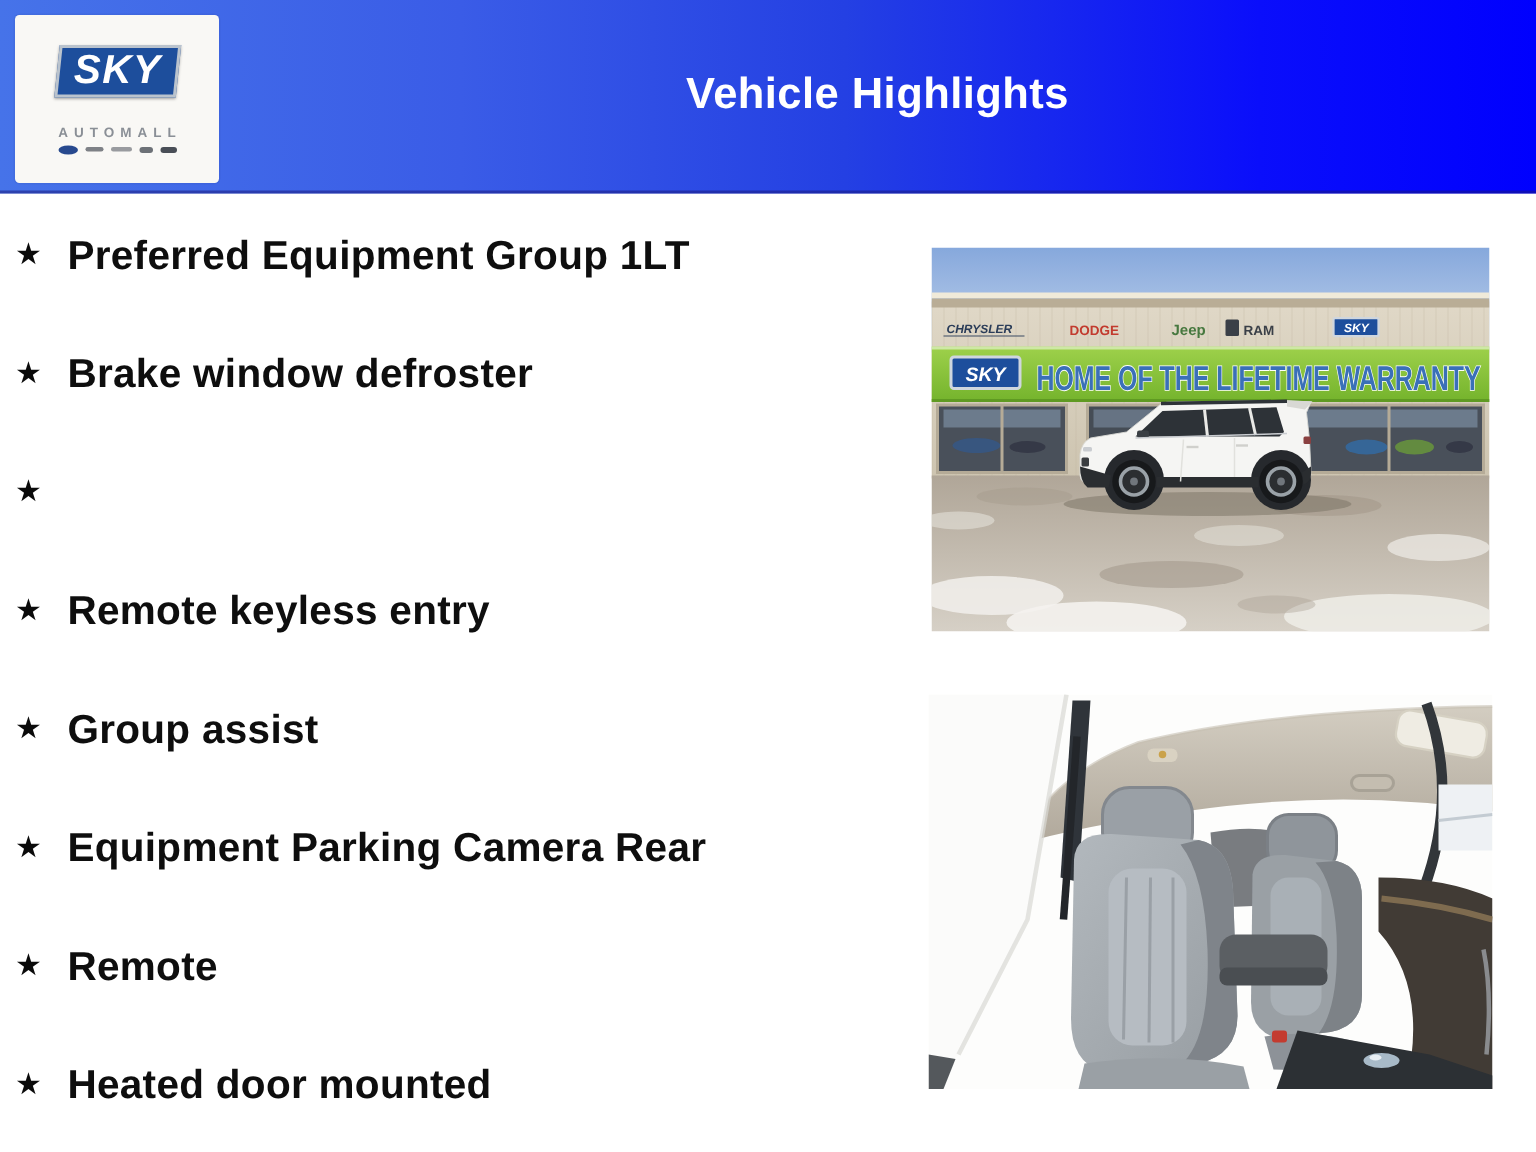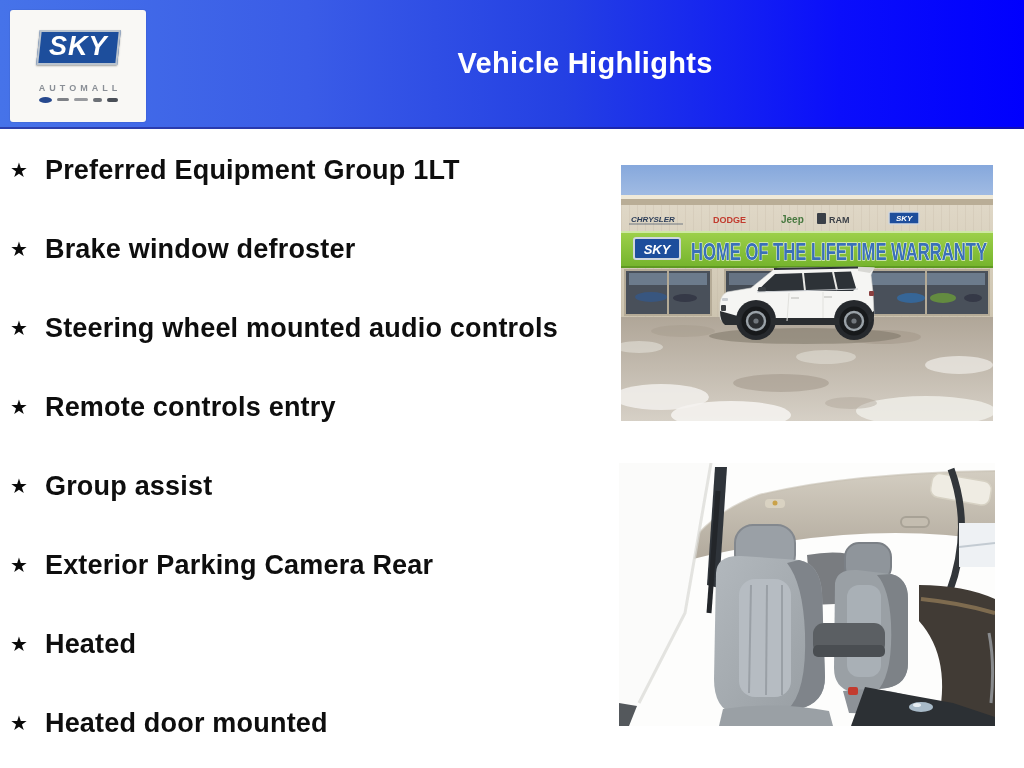--- a/index.html
+++ b/index.html
@@ -93,37 +93,36 @@
     <li>
       <span class="star">★</span>
       <span class="hl-text">Preferred Equipment Group 1LT</span>
     </li>
     <li>
       <span class="star">★</span>
       <span class="hl-text">Brake window defroster</span>
     </li>
     <li>
       <span class="star">★</span>
-      <span class="hl-text">Steering wheel mounted audio controls</span>
-    </li>
-    <li>
-      <span class="star">★</span>
-      <span class="hl-text">Remote controls entry</span>
+    </li>
+    <li>
+      <span class="star">★</span>
+      <span class="hl-text">Remote keyless entry</span>
     </li>
     <li>
       <span class="star">★</span>
       <span class="hl-text">Group assist</span>
     </li>
     <li>
       <span class="star">★</span>
-      <span class="hl-text">Exterior Parking Camera Rear</span>
-    </li>
-    <li>
-      <span class="star">★</span>
-      <span class="hl-text">Heated</span>
+      <span class="hl-text">Equipment Parking Camera Rear</span>
+    </li>
+    <li>
+      <span class="star">★</span>
+      <span class="hl-text">Remote</span>
     </li>
     <li>
       <span class="star">★</span>
       <span class="hl-text">Heated door mounted</span>
     </li>
   </ul>
 
   <figure class="photo photo-exterior">
     <svg viewBox="0 0 372 256" preserveAspectRatio="none">
       <defs>

